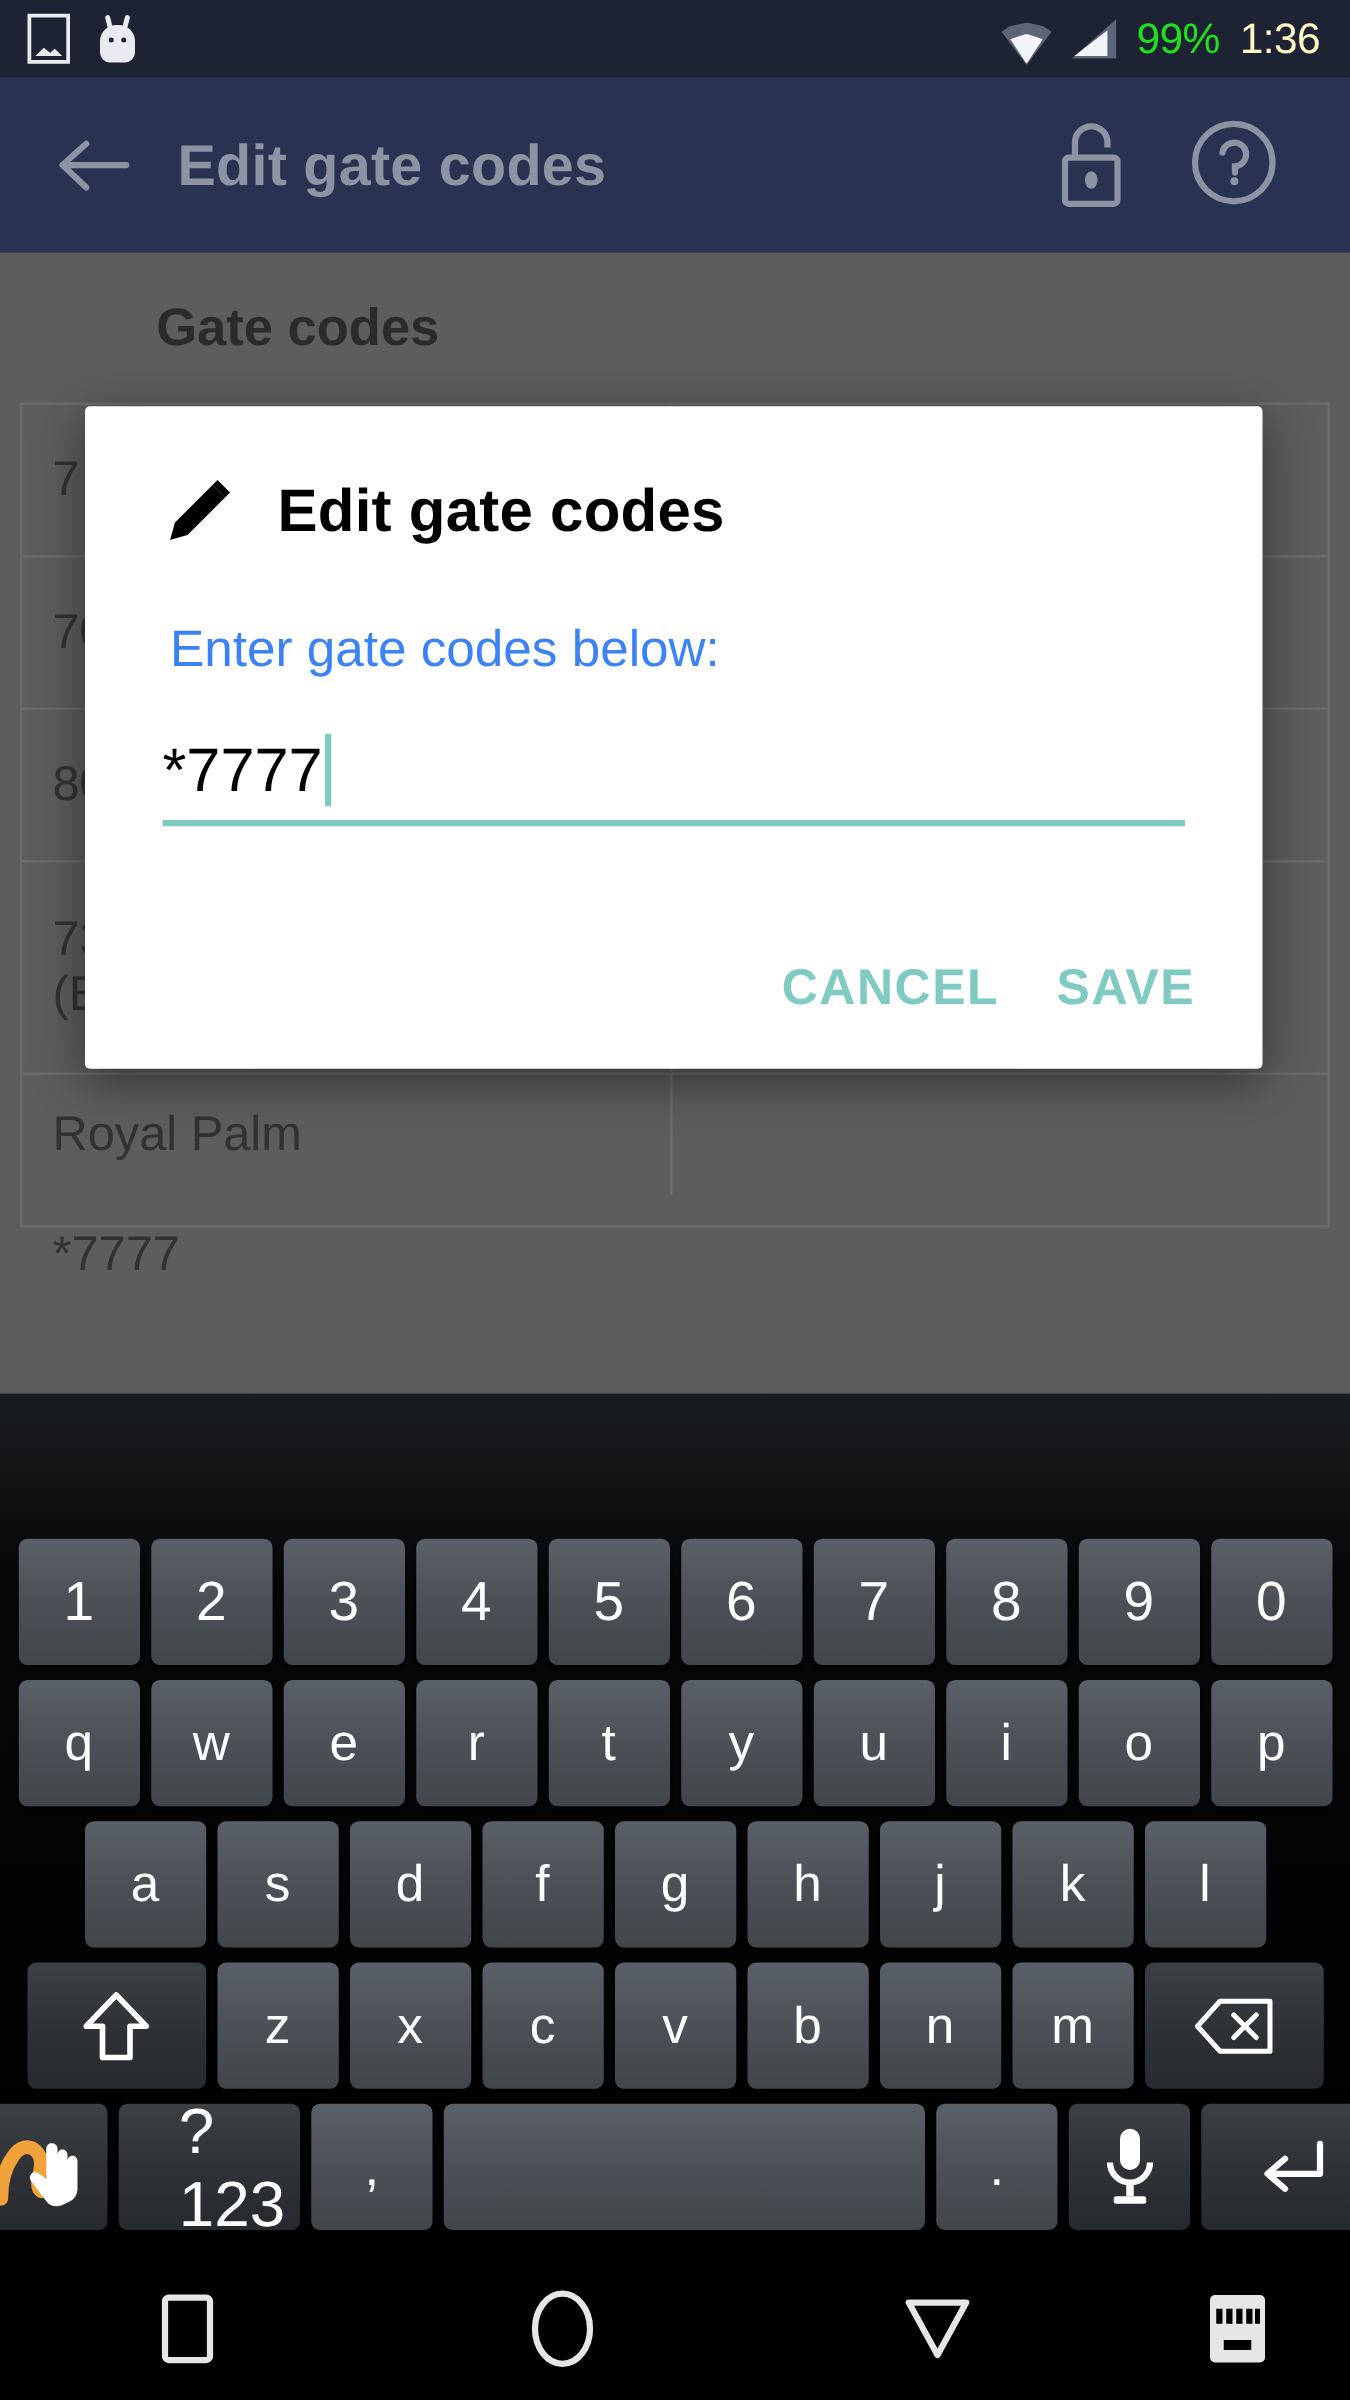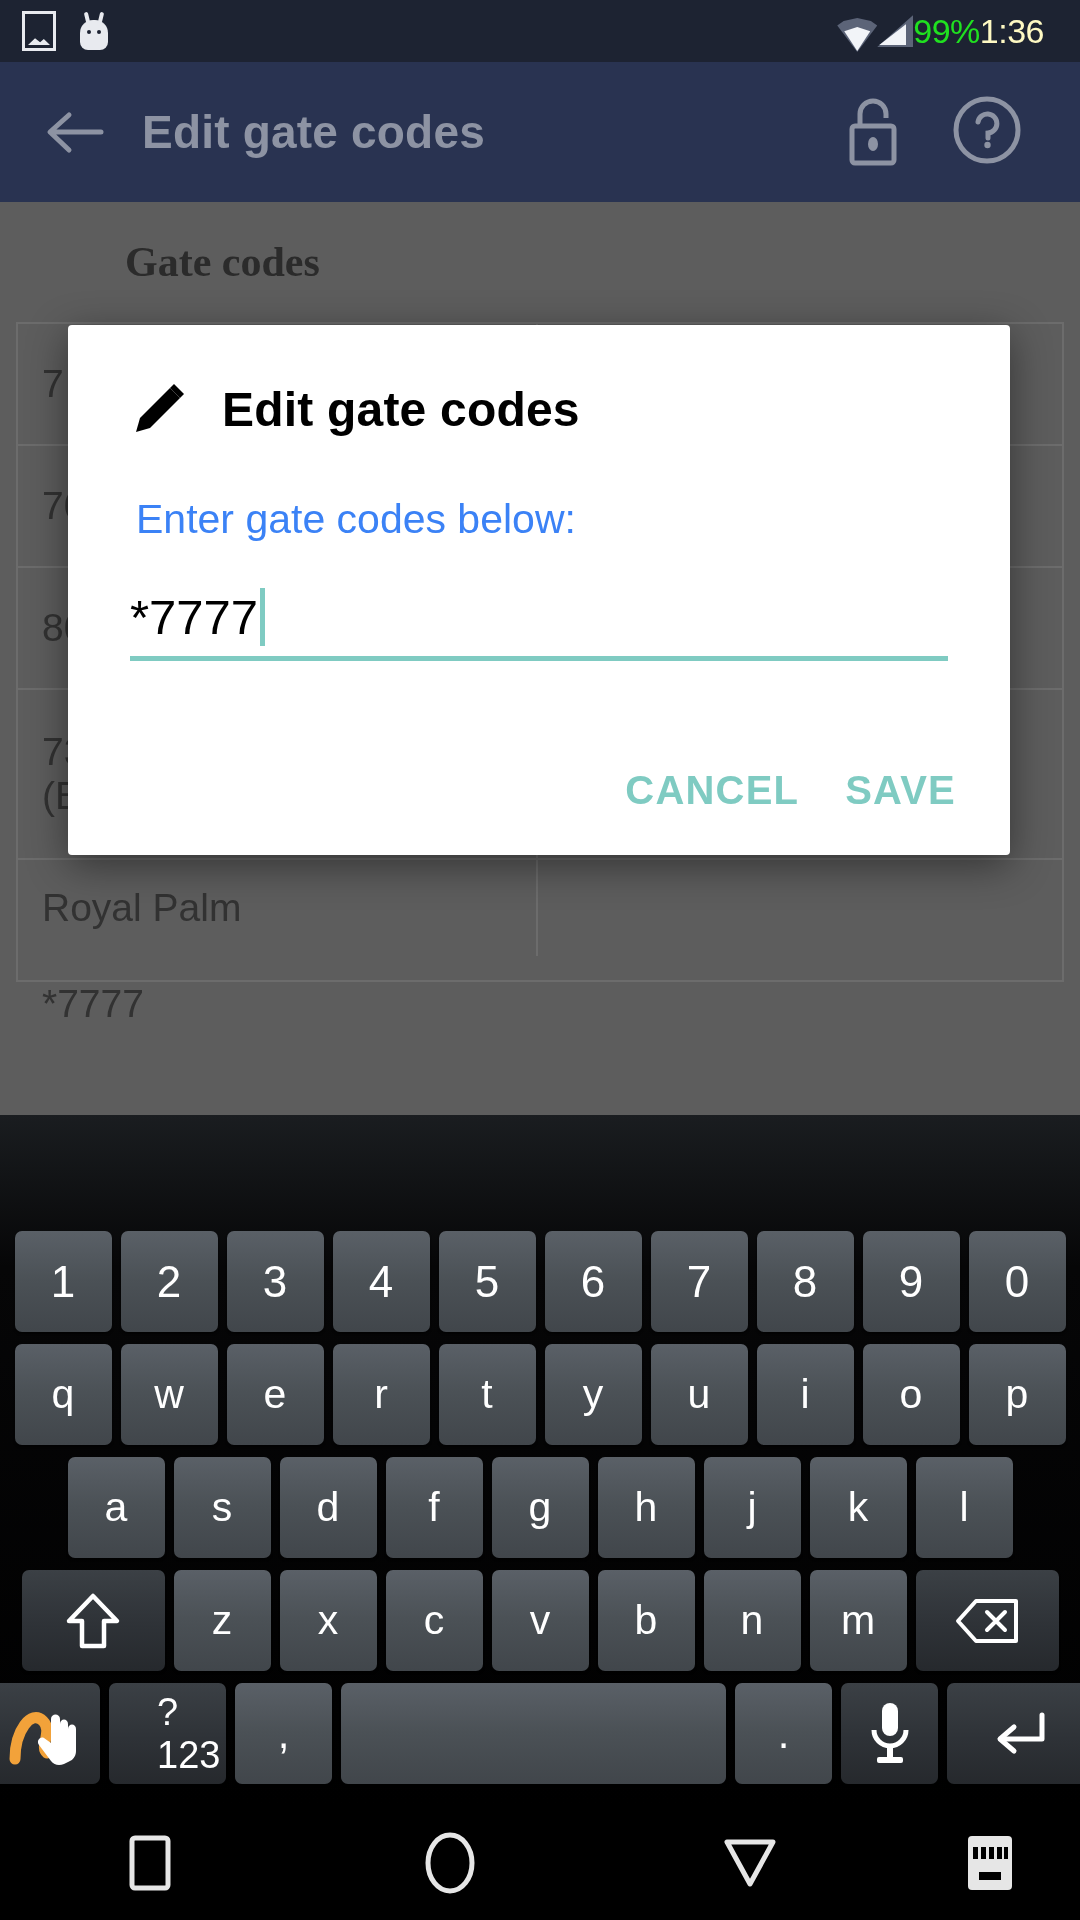--- a/index.html
+++ b/index.html
@@ -10,21 +10,21 @@
     position:relative;
   }
 
   
   #status-bar {
     position:absolute; left:0; top:0; width:1080px; height:62px;
     background:#1d2332;
     display:flex; align-items:center;
   }
   .sb-left { display:flex; align-items:center; gap:22px; padding-left:22px; }
-  .sb-right { margin-left:auto; display:flex; align-items:center; padding-right:36px; }
+  .sb-right { margin-left:auto; display:flex; align-items:center; gap:16px; padding-right:24px; }
   .photo-icon { width:34px; height:40px; border:3px solid #e8eaef; position:relative; }
   .photo-icon::after {
     content:""; position:absolute; left:3px; bottom:3px; width:22px; height:11px;
     background:#e8eaef;
     clip-path:polygon(0 100%,32% 38%,55% 74%,72% 46%,100% 100%);
   }
   .android-icon { width:32px; height:38px; position:relative; }
   .android-icon .head {
     position:absolute; left:2px; bottom:0; width:28px; height:30px;
     background:#e8eaef; border-radius:13px 13px 8px 8px;
@@ -81,21 +81,21 @@
     position:absolute; left:0; top:202px; width:1080px; height:913px;
     overflow:hidden;
   }
   #table-head {
     display:flex; height:120px; align-items:center;
   }
   #table-head .th {
     color:#2b2b2b; font-size:42px; font-weight:700;
   }
   #table-head .th.addr { width:520px; text-align:center; }
-  #table-head .th.code { flex:1; text-align:left; padding-left:125px;font-family:Liberation Serif, serif; }
+  #table-head .th.code { flex:1; text-align:left; padding-left:125px; }
   #data-table {
     margin:0 16px; border:2px solid #6c6c6c; border-bottom:none;
   }
   .trow { display:flex; border-bottom:2px solid #6c6c6c; }
   .tcell {
     color:#323232; font-size:39px; padding:26px 24px;
     display:flex; align-items:center;
   }
   .tcell.addr { width:520px; border-right:2px solid #6c6c6c; }
   .tcell.code { flex:1; }
@@ -154,21 +154,21 @@
     box-shadow:0 2px 2px rgba(0,0,0,0.55);
     flex:none;
   }
   .key.letter { width:97px; height:101px; }
   .key.num { width:97px; height:101px; font-size:44px; }
   .key.dark {
     background:linear-gradient(#3b4045 0%, #2e3237 55%, #26292d 100%);
   }
   .key.shift { width:143px; height:101px; }
   .key.del { width:143px; height:101px; }
-  .key.sym { width:117px; height:101px; font-size:38px;padding-left:48px; }
+  .key.sym { width:145px; height:101px; font-size:51px;padding-left:48px; }
   .key.gesture { width:110px; height:101px; }
   .key.comma { width:97px; height:101px; font-size:42px; }
   .key.space { width:385px; height:101px; }
   .key.period { width:97px; height:101px; font-size:42px; }
   .key.mic { width:97px; height:101px; }
   .key.enter { width:143px; height:101px; }
 
   
   #nav-bar {
     position:absolute; left:0; top:1805px; width:1080px; height:115px;

